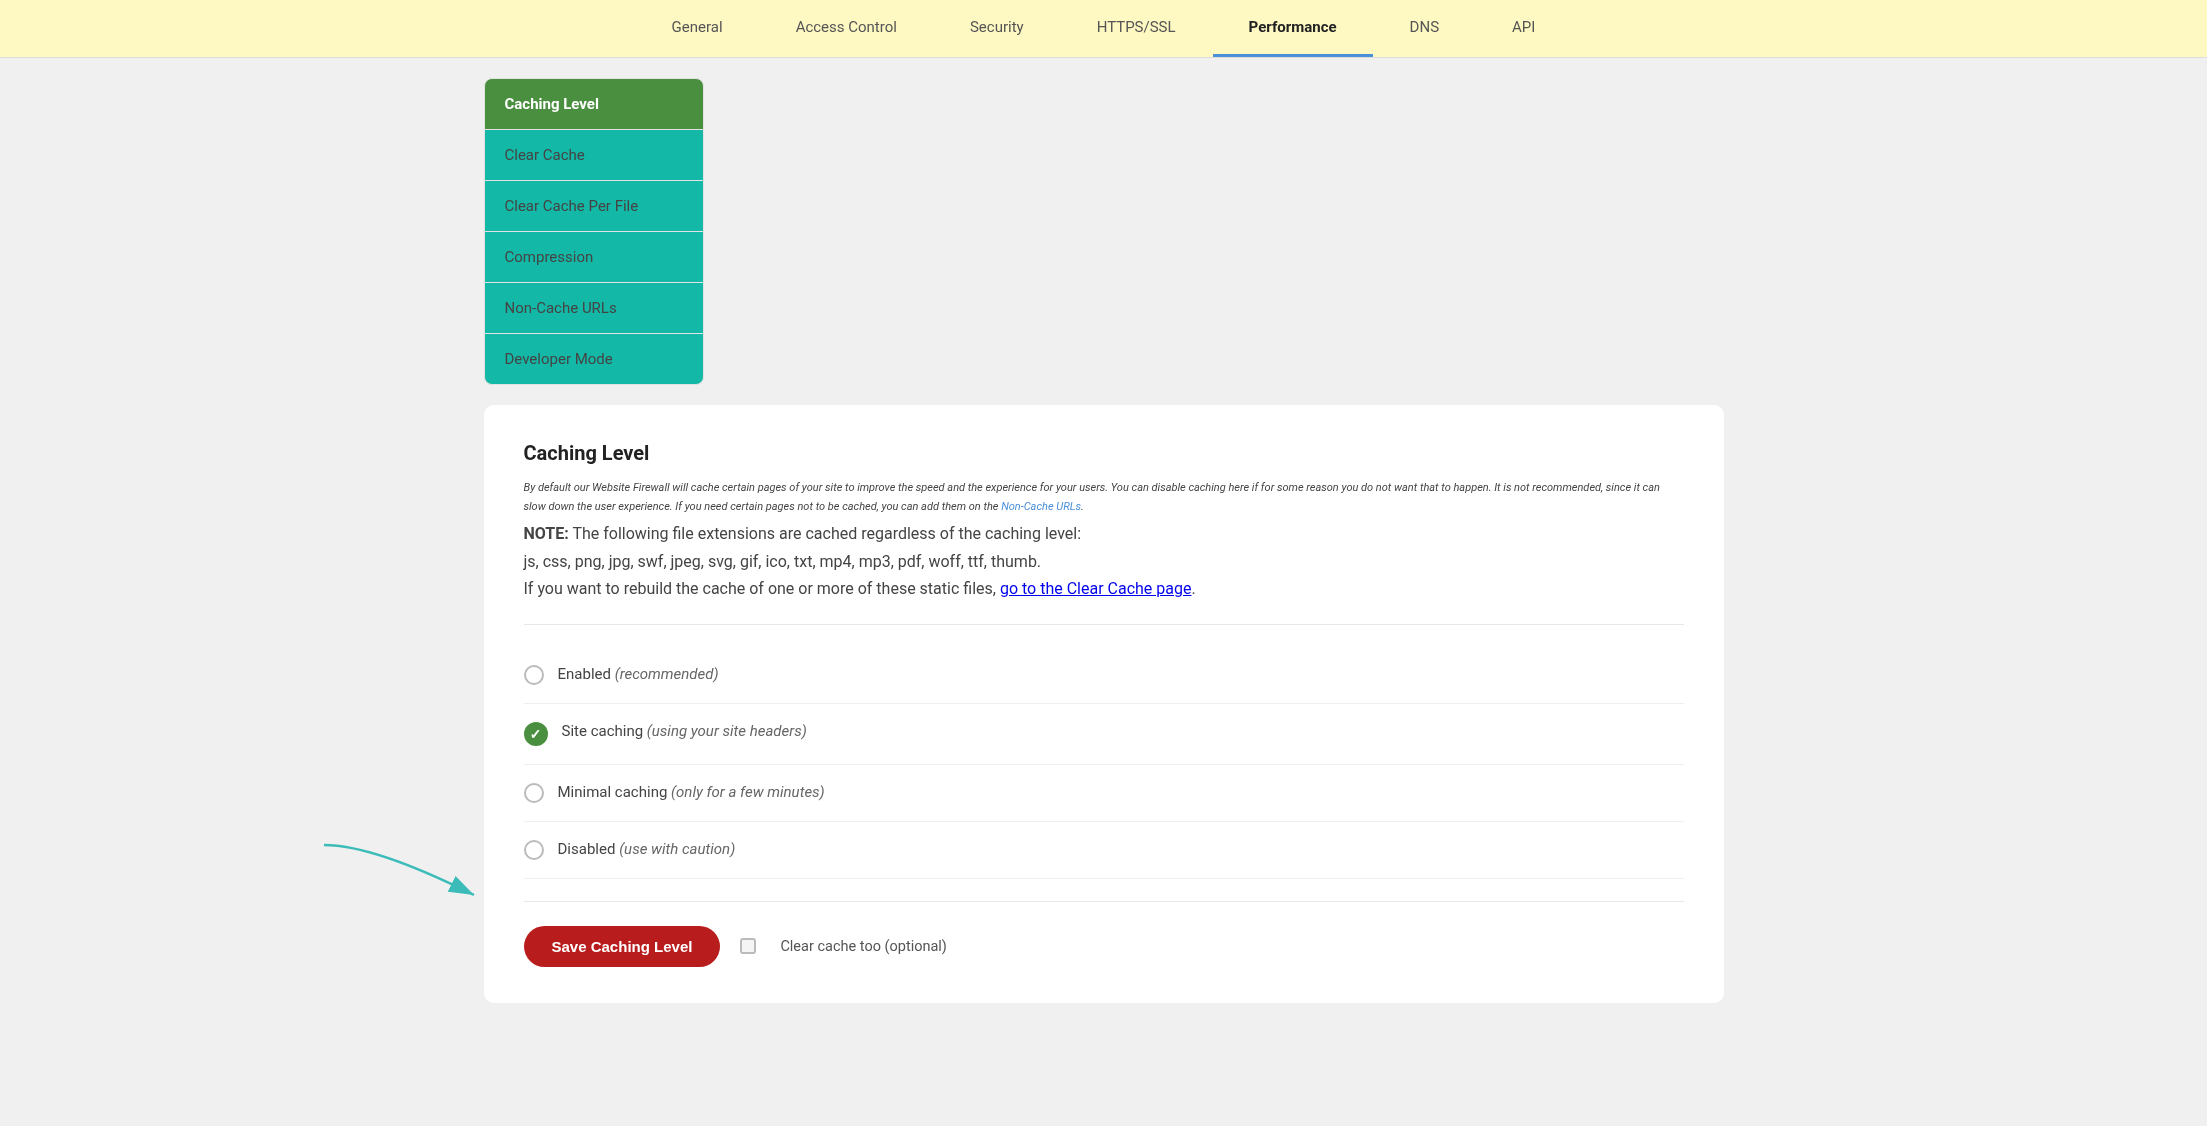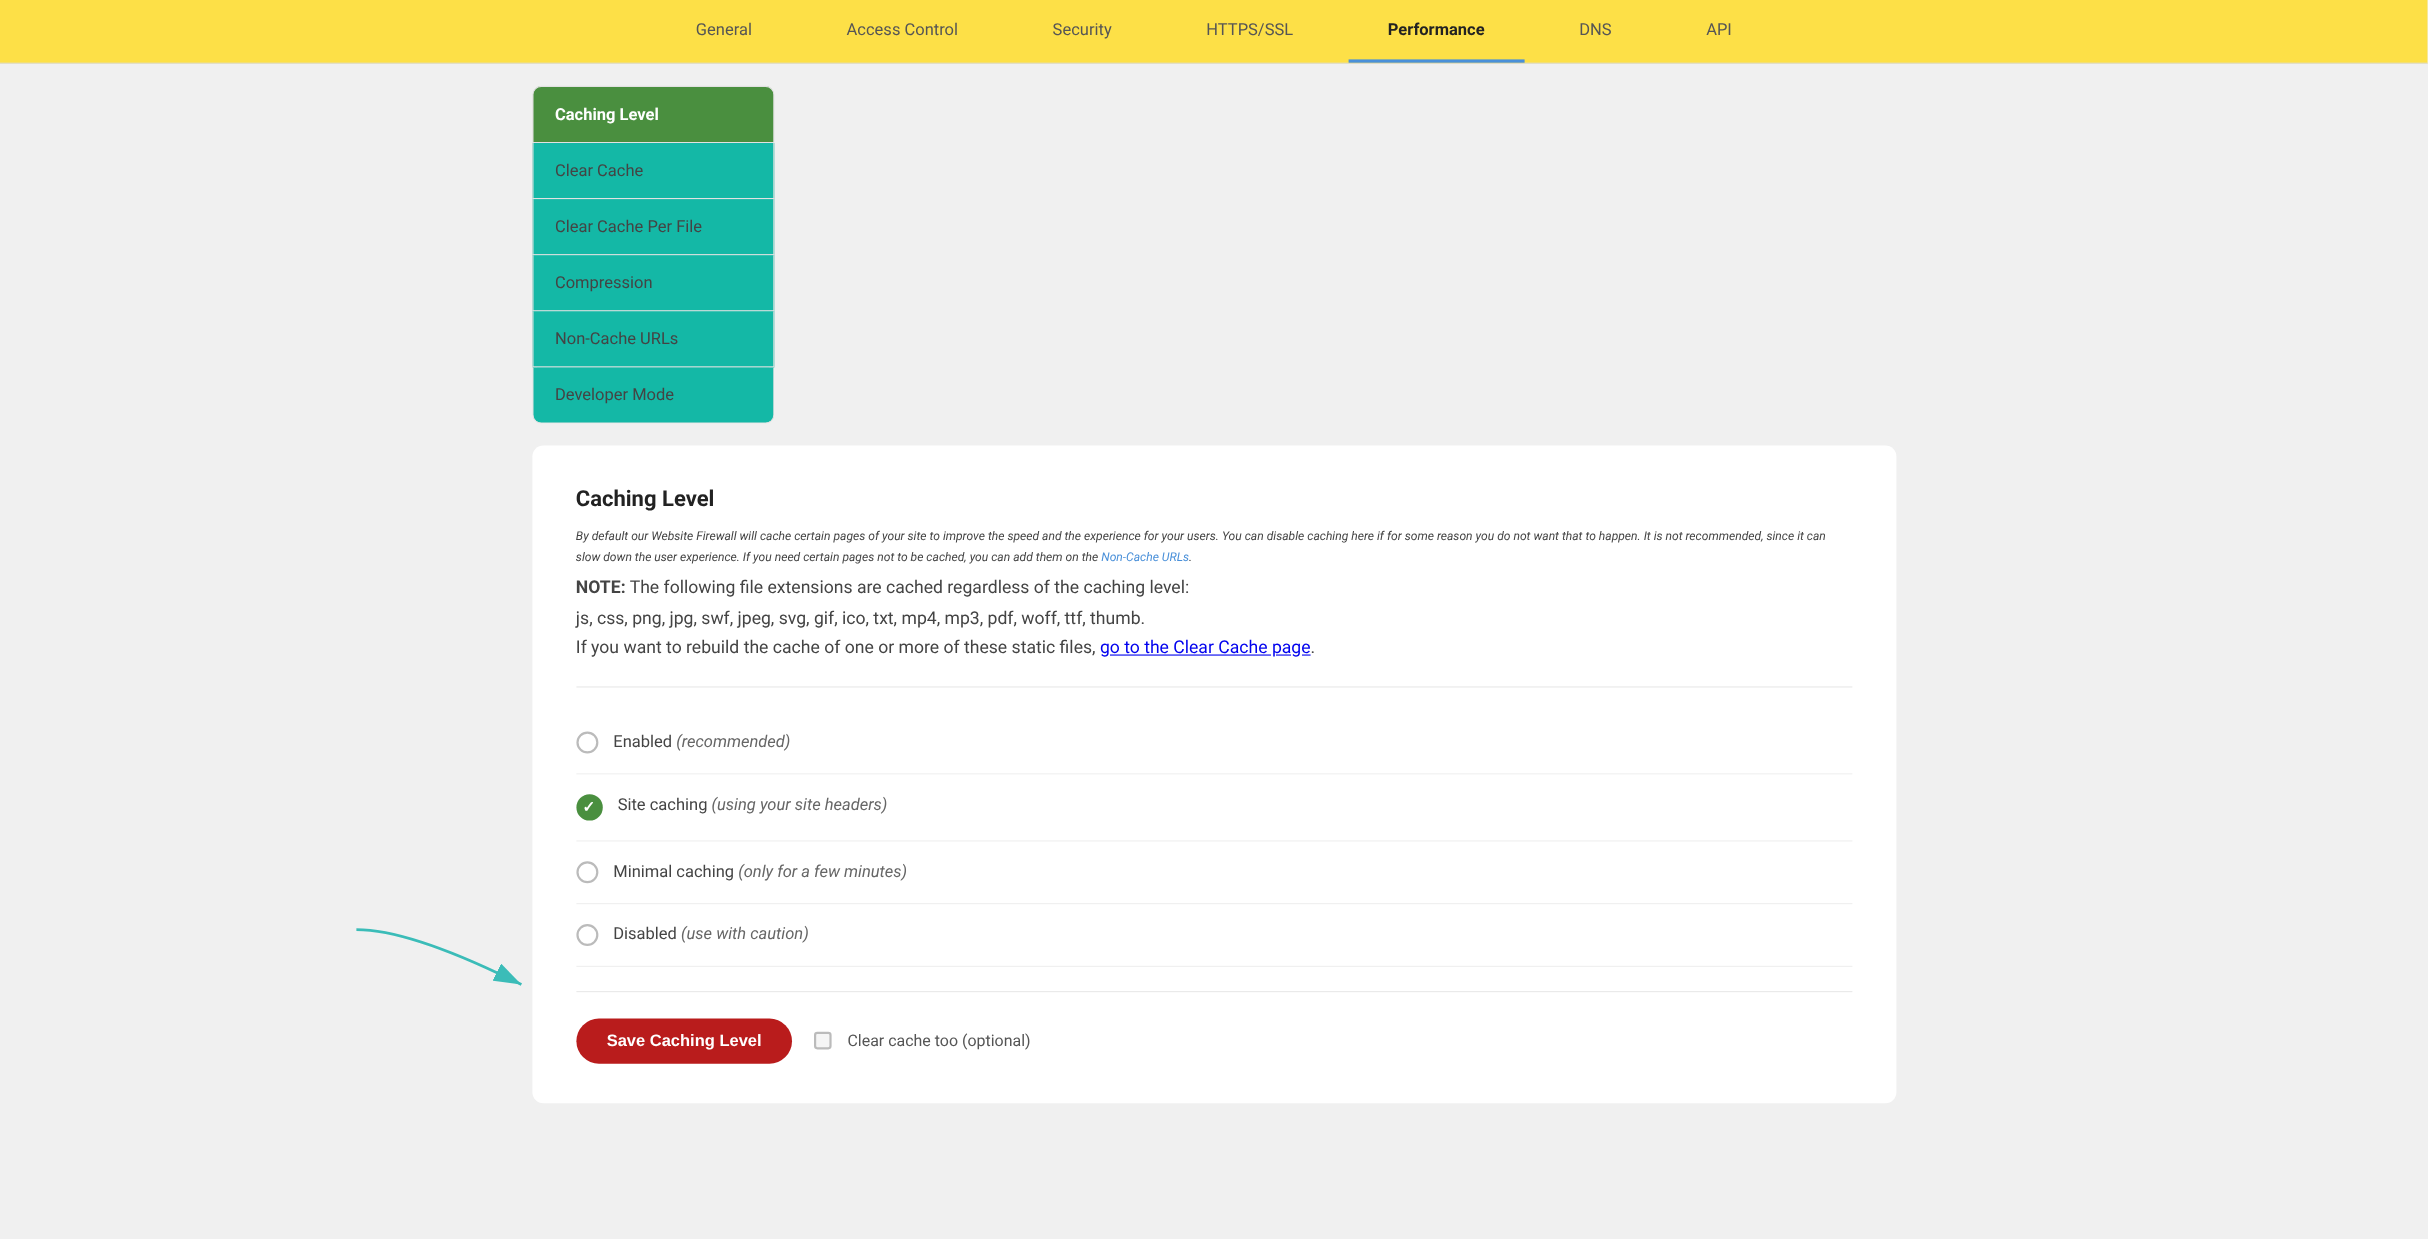--- a/index.html
+++ b/index.html
@@ -7,24 +7,24 @@
       font-family: -apple-system, BlinkMacSystemFont, 'Segoe UI', Roboto, sans-serif;
       background: #f0f0f0;
       min-height: 100vh;
     }
 
     
     .top-nav {
       display: flex;
       align-items: center;
       justify-content: center;
-      background: #fde047;
+      background: #fef9c3;
       border-bottom: 1px solid #ddd;
       padding: 0 20px;
-      gap: 14px;
+      gap: 1px;
     }
     .top-nav-item {
       padding: 18px 36px;
       font-size: 15px;
       color: #555;
       cursor: pointer;
       border-bottom: 3px solid transparent;
       white-space: nowrap;
     }
     .top-nav-item.active {
@@ -175,21 +175,21 @@
       border-radius: 25px;
       padding: 12px 28px;
       font-size: 15px;
       font-weight: 600;
       cursor: pointer;
     }
 
     .checkbox-label {
       display: flex;
       align-items: center;
-      gap: 14px;
+      gap: 24px;
       font-size: 14.5px;
       color: #555;
       cursor: pointer;
     }
     .checkbox-box {
       width: 16px;
       height: 16px;
       border: 2px solid #bbb;
       border-radius: 3px;
       background: #f5f5f5;

